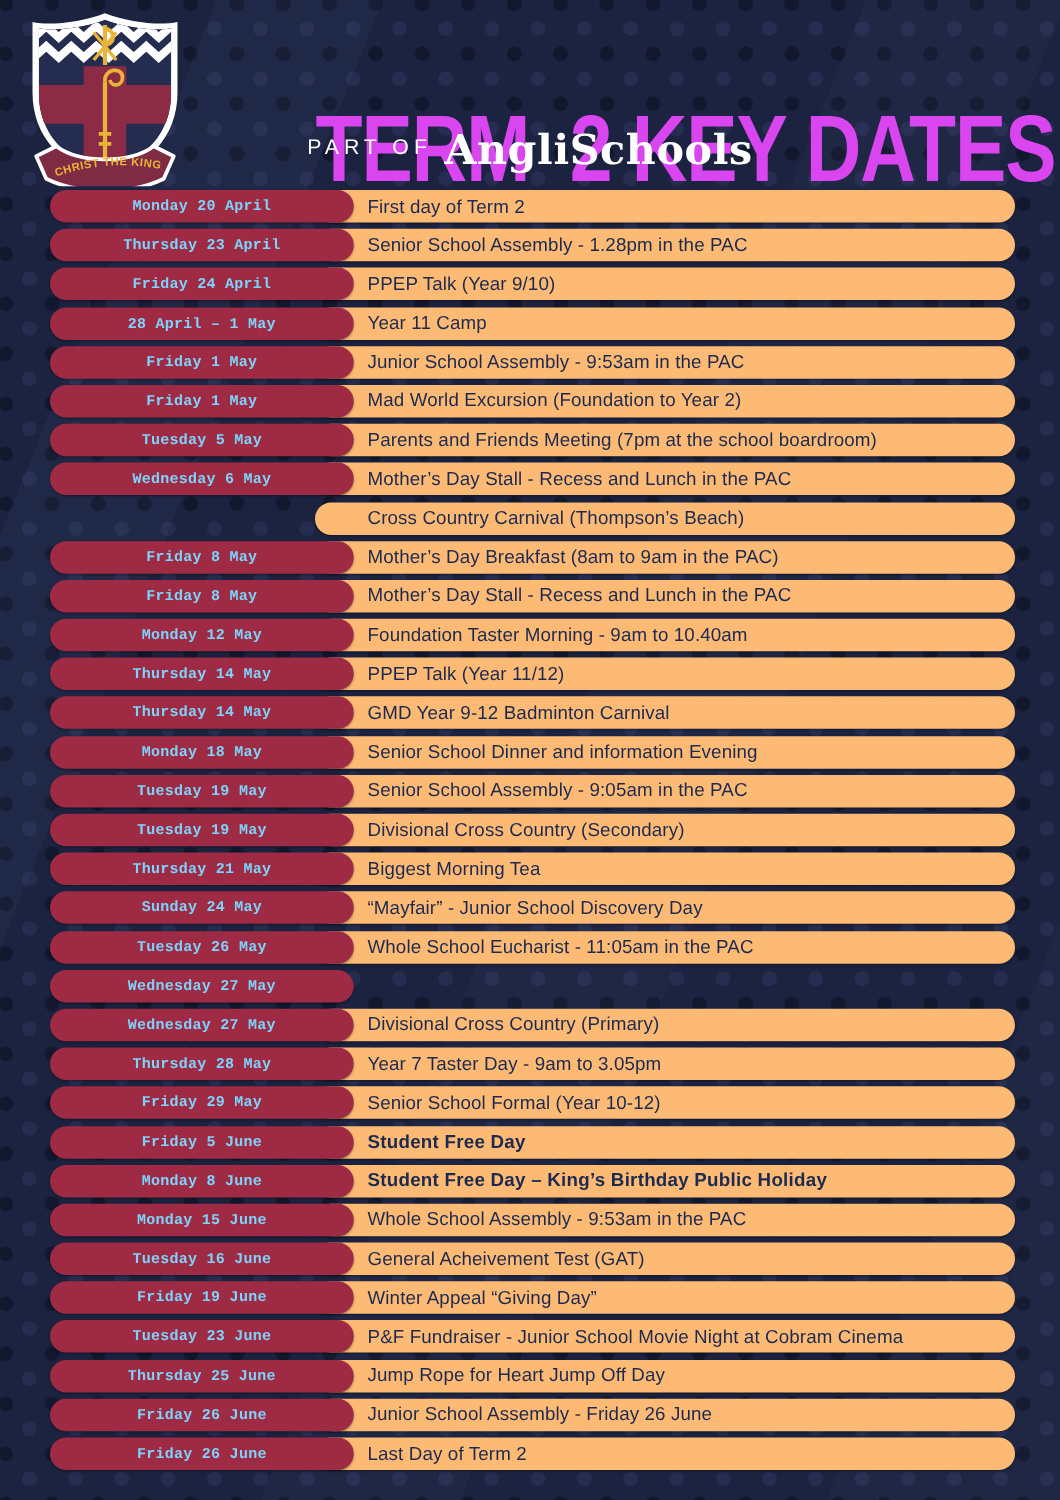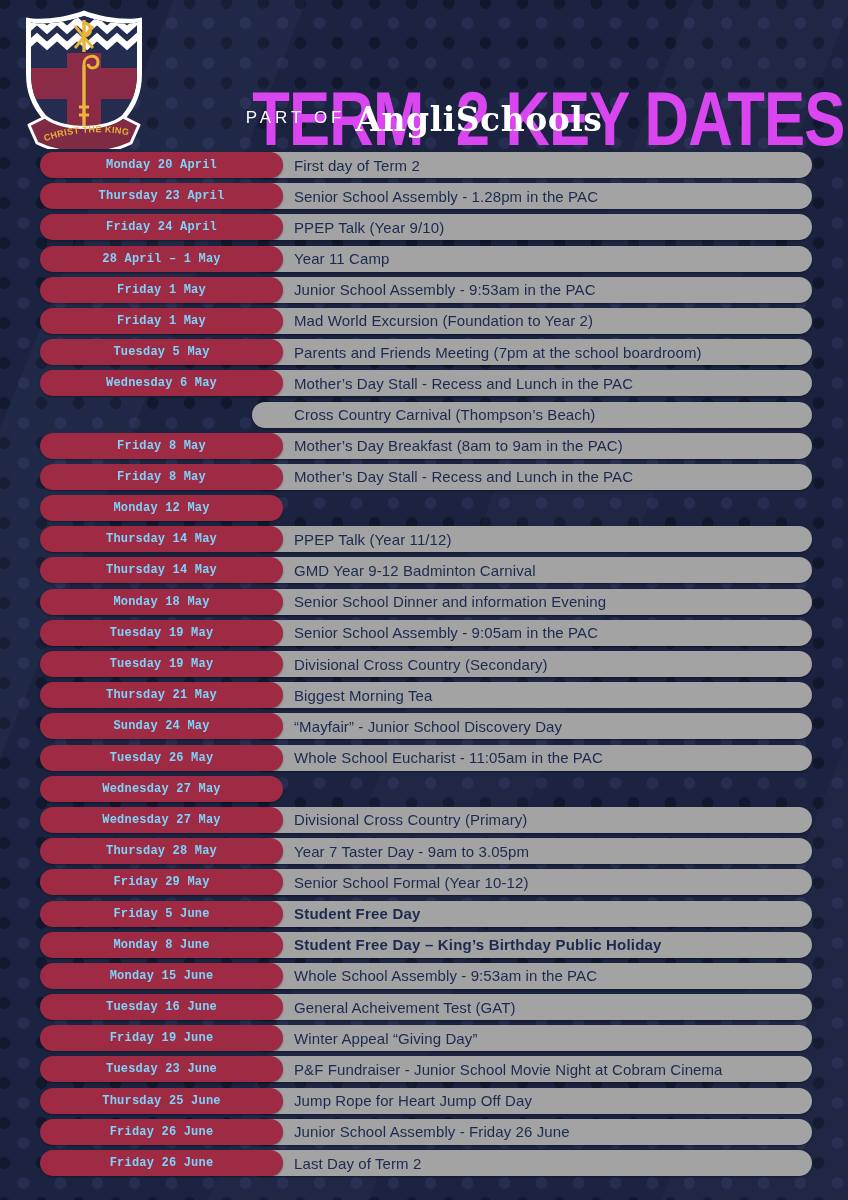--- a/index.html
+++ b/index.html
@@ -44,21 +44,21 @@
   }
 
   
   .rows {
     position:absolute; top:152px; left:40px; width:772px;
     display:flex; flex-direction:column; gap:5.2px;
   }
   .row { position:relative; height:26px; }
   .event-pill {
     position:absolute; left:212px; right:0; top:0; bottom:0;
-    background:#a3a3a3; border-radius:14px;
+    background:#fdba74; border-radius:14px;
     display:flex; align-items:center; padding-left:42px;
     box-shadow:0 1px 2px rgba(0,0,0,0.35);
   }
   .event-pill .event {
     font-size:15px; color:#1d2a50; font-weight:400;
     white-space:nowrap; letter-spacing:0.1px;
   }
   .event-pill .event.bold { font-weight:700; letter-spacing:0.2px; }
   .date-pill {
     position:absolute; left:0; top:0; bottom:0; width:243px;
@@ -220,20 +220,23 @@
   <div class="row">
     <div class="event-pill">
       <span class="event">Mother’s Day Stall - Recess and Lunch in the PAC</span>
     </div>
     <div class="date-pill">
       <span class="date">Friday 8 May</span>
     </div>
   </div>
 
   <div class="row">
+    <div class="event-pill">
+      <span class="event">Foundation Taster Morning - 9am to 10.40am</span>
+    </div>
     <div class="date-pill">
       <span class="date">Monday 12 May</span>
     </div>
   </div>
 
   <div class="row">
     <div class="event-pill">
       <span class="event">PPEP Talk (Year 11/12)</span>
     </div>
     <div class="date-pill">

